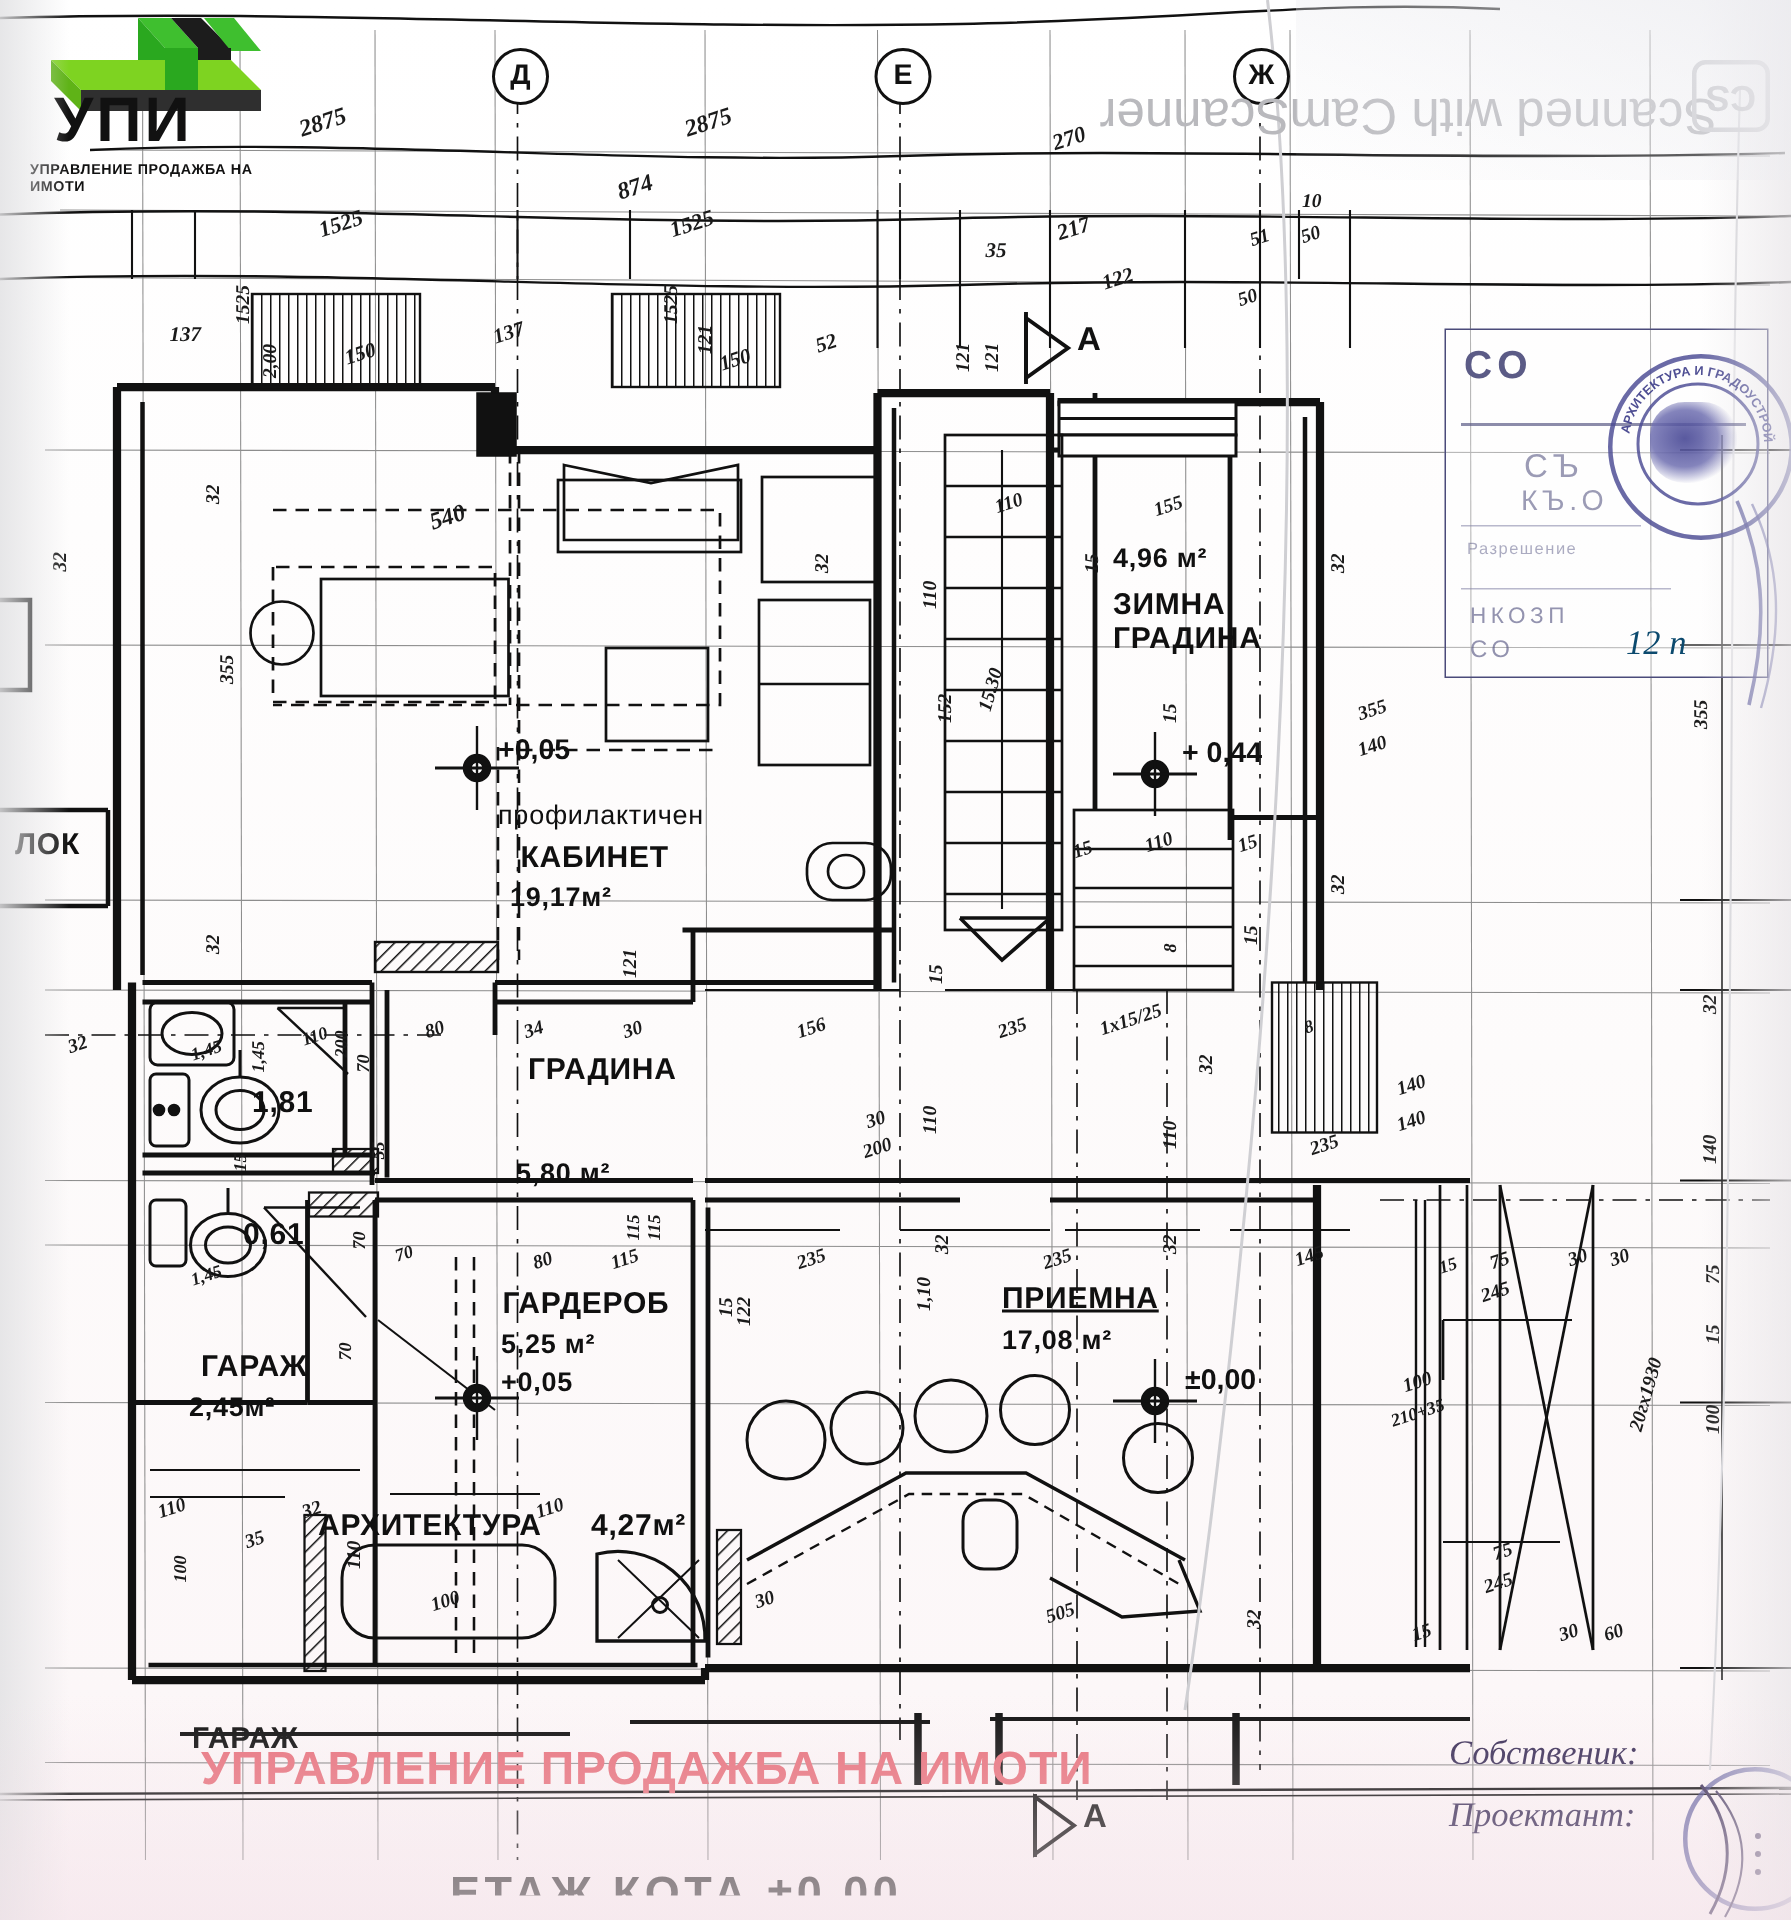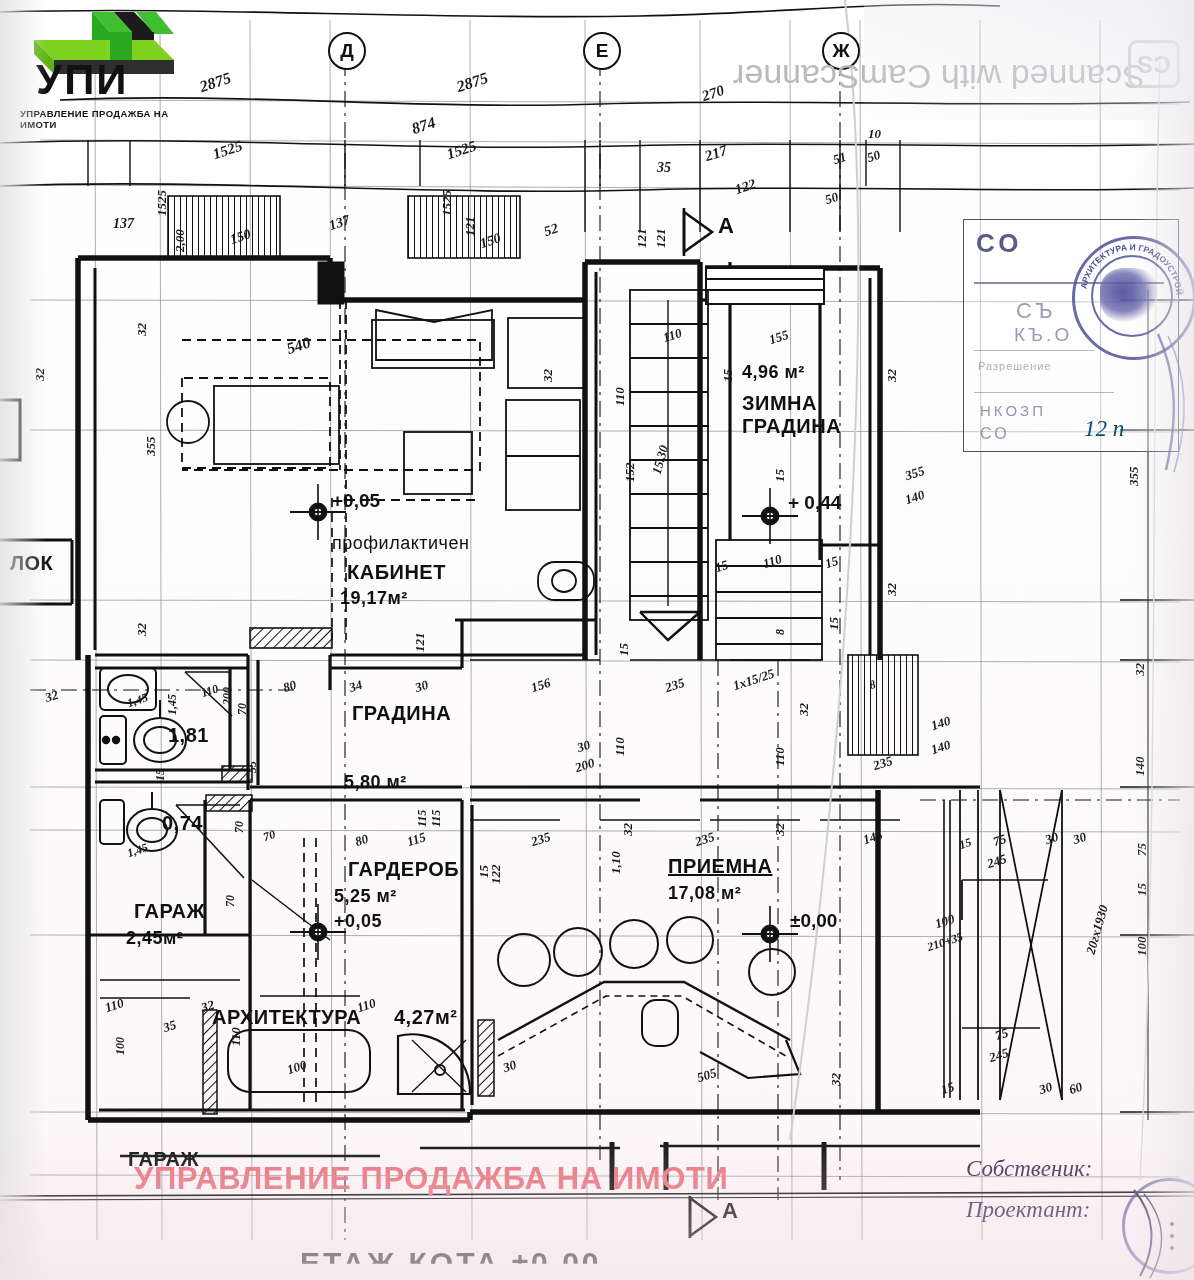--- a/index.html
+++ b/index.html
@@ -465,38 +465,38 @@
   <div class="elev" style="left:788px;top:492px;">+ 0,44</div>
 
   <div class="elev" style="left:332px;top:490px;">+0,05</div>
   <div class="lbl mid thin" style="left:332px;top:533px;font-weight:400;">профилактичен</div>
   <div class="lbl big" style="left:347px;top:561px;text-align:center;">КАБИНЕТ</div>
   <div class="lbl mid" style="left:340px;top:588px;">19,17м²</div>
 
   <div class="lbl big" style="left:352px;top:702px;">ГРАДИНА</div>
   <div class="lbl mid" style="left:344px;top:730px;margin-top:42px;">5,80 м²</div>
 
-  <div class="lbl big" style="left:348px;top:858px;">ГАРДЕРОБ</div>
+  <div class="lbl big" style="left:335px;top:858px;">ГАРДЕРОБ</div>
   <div class="lbl mid" style="left:334px;top:886px;">5,25 м²</div>
   <div class="lbl mid" style="left:334px;top:911px;">+0,05</div>
 
   <div class="lbl big" style="left:668px;top:855px;text-decoration:underline;">ПРИЕМНА</div>
   <div class="lbl mid" style="left:668px;top:883px;">17,08 м²</div>
   <div class="elev" style="left:790px;top:910px;text-align:center;">±0,00</div>
 
   <div class="lbl big" style="left:134px;top:900px;">ГАРАЖ</div>
   <div class="lbl mid" style="left:126px;top:928px;">2,45м²</div>
 
   <div class="lbl big" style="left:212px;top:1006px;">АРХИТЕКТУРА</div>
   <div class="lbl big" style="left:394px;top:1006px;">4,27м²</div>
 
   <div class="lbl big" style="left:128px;top:1148px;">ГАРАЖ</div>
 
   <div class="lbl big" style="left:168px;top:724px;">1,81</div>
-  <div class="lbl big" style="left:162px;top:812px;">0,74</div>
+  <div class="lbl big" style="left:162px;top:812px;">0,61</div>
 
   <div class="lbl big" style="left:10px;top:552px;">ЛОК</div>
 
   <div class="secmark" style="left:718px;top:213px;">A</div>
   <div class="secmark" style="left:722px;top:1198px;">A</div>
 
   <div class="bub" style="left:328px;top:32px;">Д</div>
   <div class="bub" style="left:583px;top:32px;">Е</div>
   <div class="bub" style="left:822px;top:32px;">Ж</div>
 

